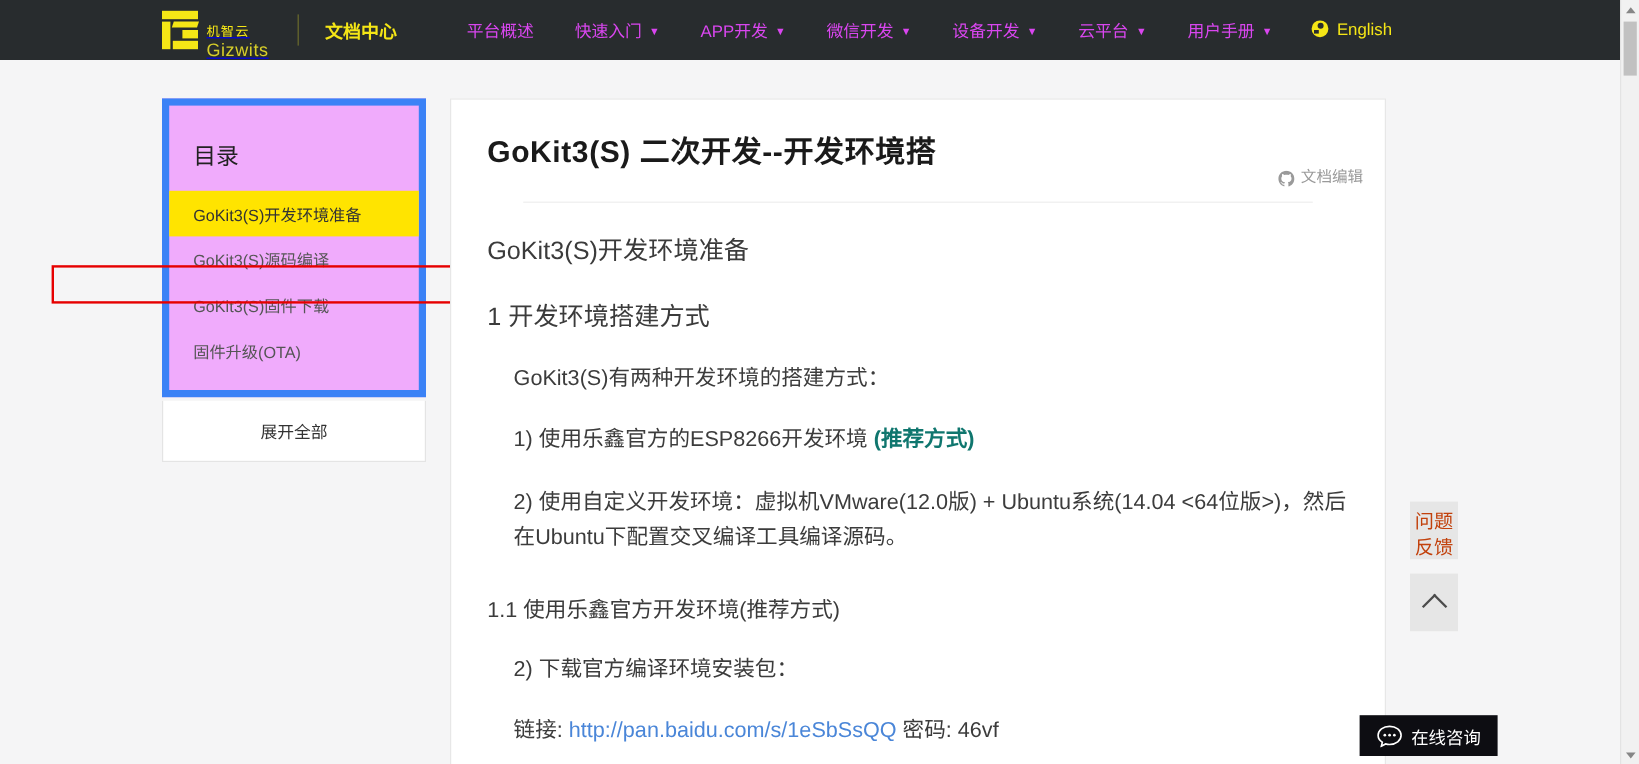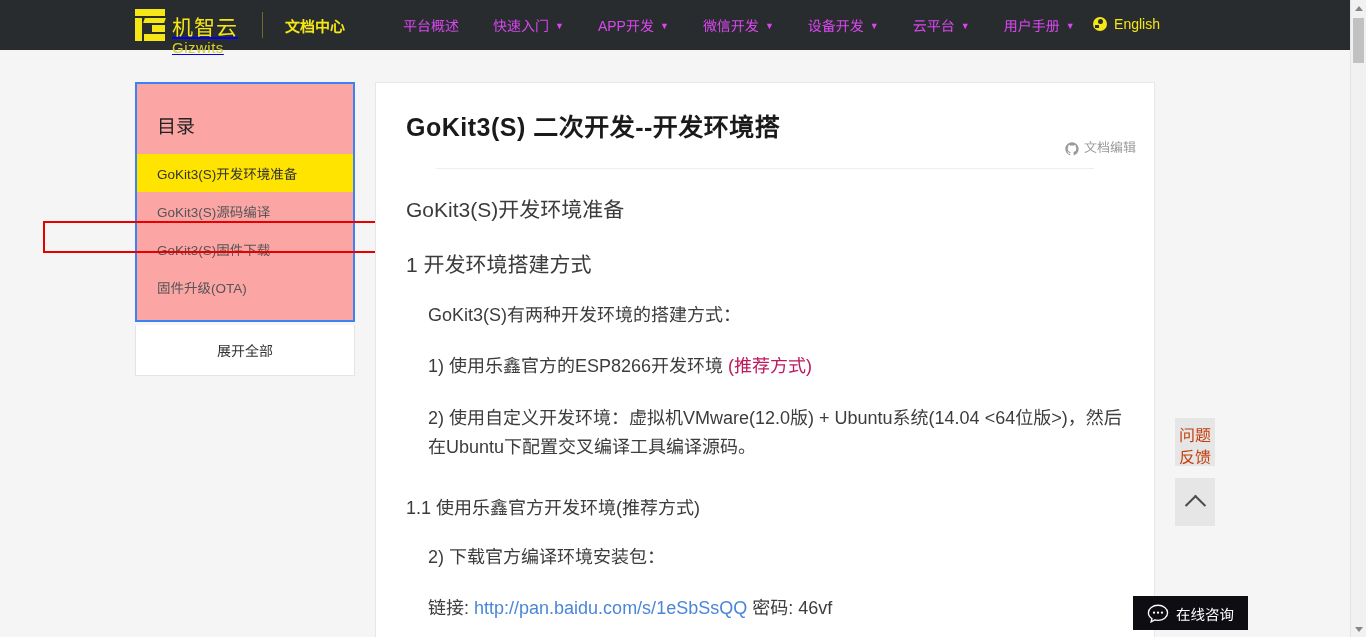--- a/index.html
+++ b/index.html
@@ -50,21 +50,21 @@
   .logo-mark .b3 { left: 11px; top: 11px; width: 21px; height: 5px;
                    transform: skewX(-18deg); }
   .logo-mark .b4 { left: 19px; top: 18px; width: 13px; height: 7px; }
   .logo-mark .b5 { left: 11px; top: 27px; width: 21px; height: 7px; }
   .logo-text {
     margin-left: 5px;
     line-height: 1;
     color: #f5e616;
   }
   .logo-cn {
-    font-size: 21px;
+    font-size: 11px;
     letter-spacing: 1px;
     display: block;
     margin-bottom: 2px;
     margin-top: 21px;
   }
   .logo-en {
     font-size: 15px;
     letter-spacing: 0.5px;
     display: block;
     color: #d8cf2a;
@@ -139,22 +139,22 @@
   }
 
   
   .sidebar {
     position: absolute;
     left: 135px;
     top: 82px;
     width: 220px;
   }
   .toc-card {
-    background: #fca5a5;
-    border: 2px solid #3b82f6;
+    background: #f0abfc;
+    border: 6px solid #3b82f6;
     box-sizing: border-box;
   }
   .toc-title {
     font-size: 19px;
     color: #222;
     padding: 27px 20px 16px 20px;
   }
   .toc-list { list-style: none; margin: 0; padding: 0 0 14px 0; }
   .toc-item {
     font-size: 13.5px;
@@ -251,21 +251,21 @@
     font-weight: normal;
     margin: 34px 0 0 0;
     line-height: 1.4;
   }
   .p {
     font-size: 18px;
     color: #3c3c3c;
     line-height: 1.62;
     margin: 22px 0 0 22px;
   }
-  .p b { font-weight: normal; color: #be185d; }
+  .p b { font-weight: bold; color: #0f766e; }
   .p a {
     color: #4a86d8;
     text-decoration: none;
   }
 
   
   .side-btn {
     position: absolute;
     left: 1175px;
     width: 40px;

